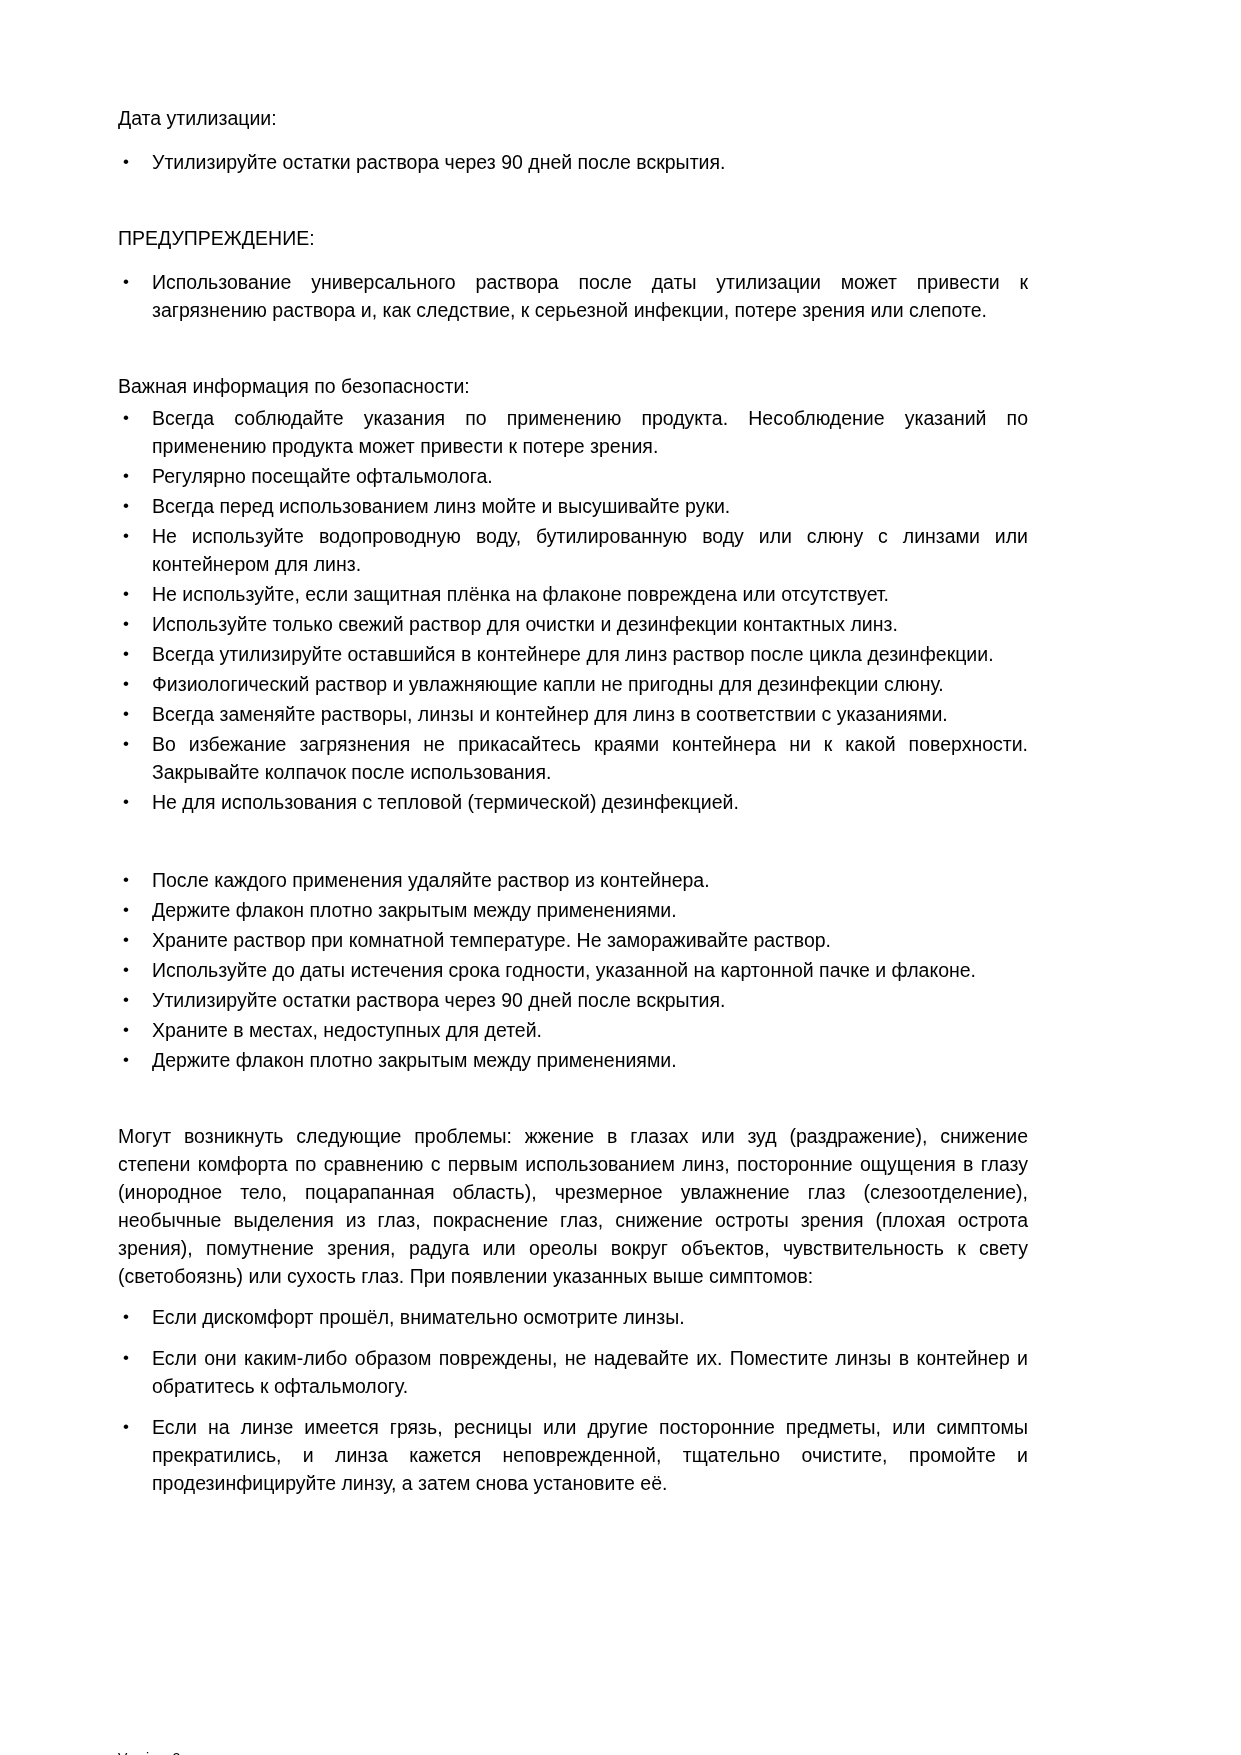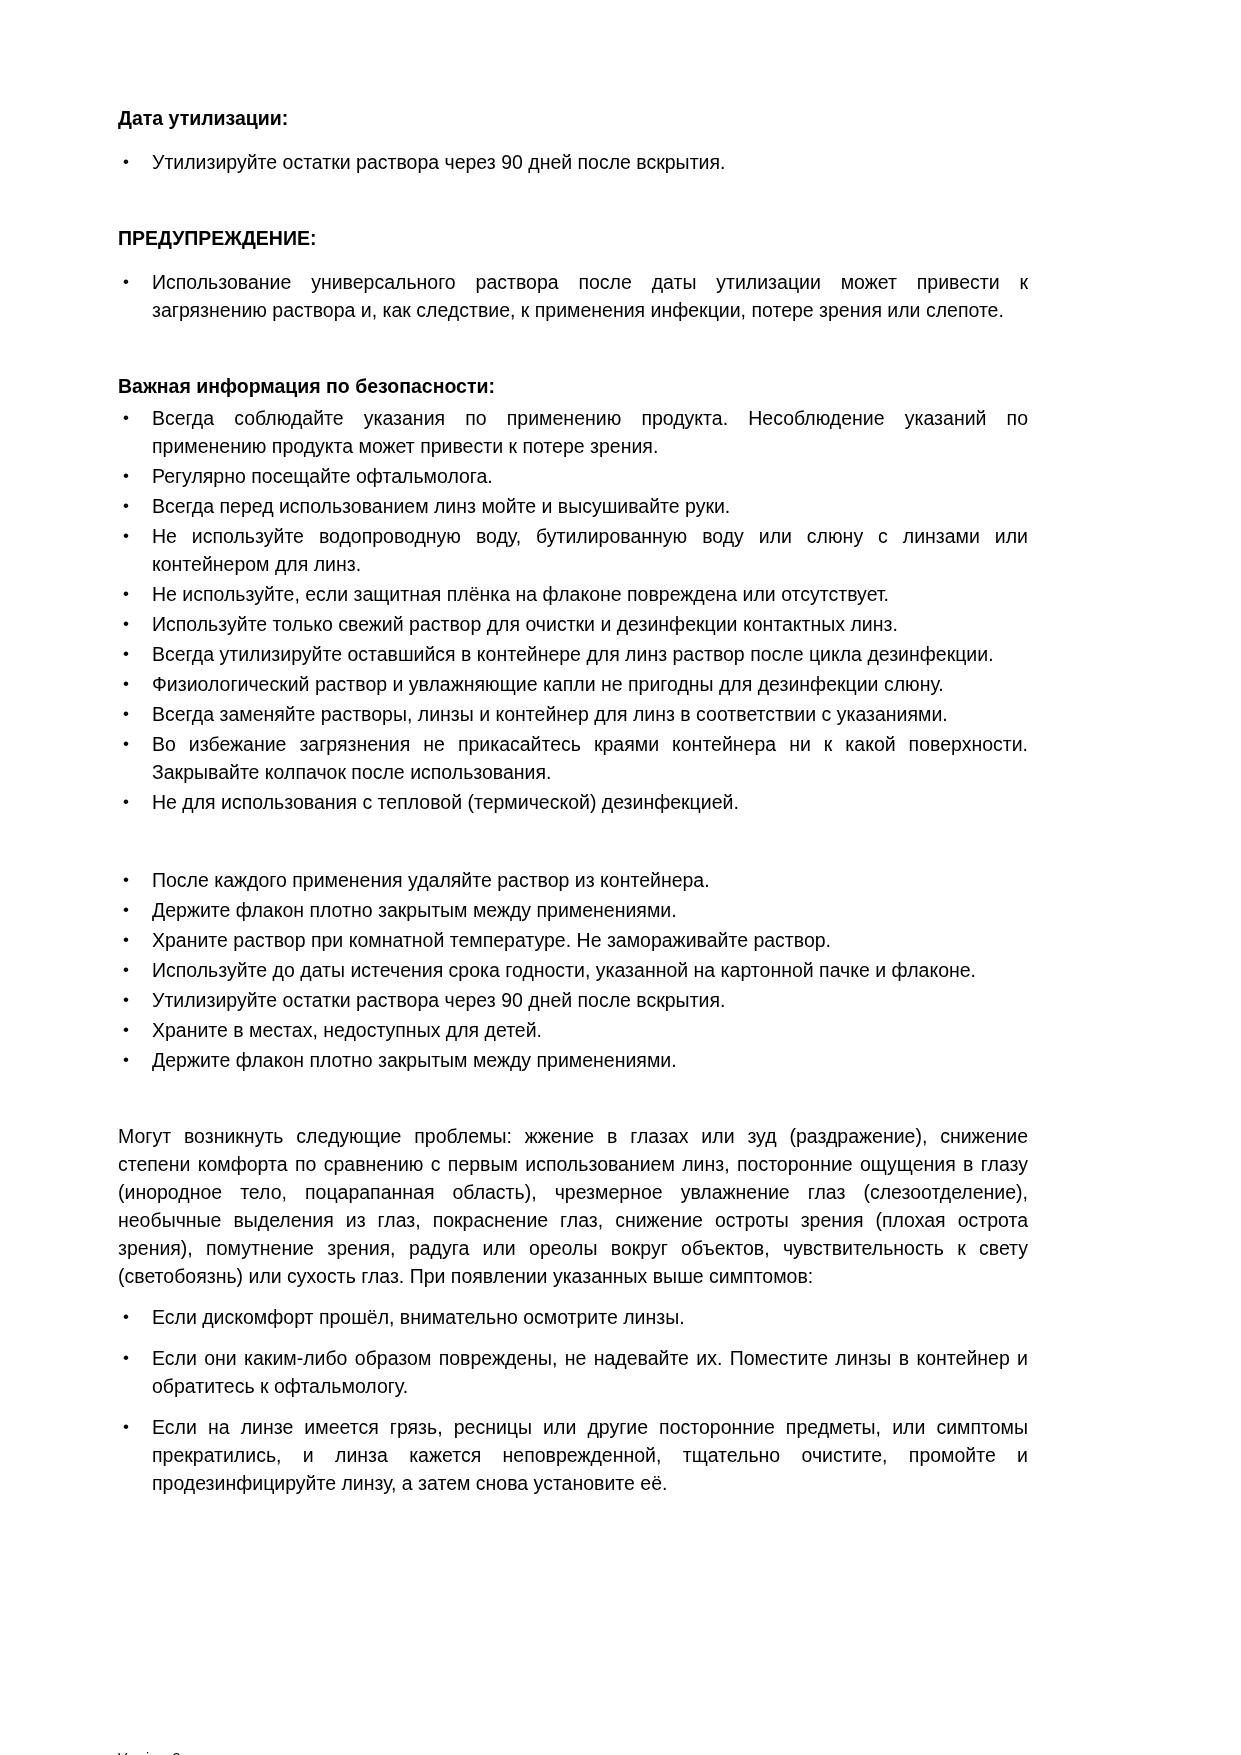--- a/index.html
+++ b/index.html
@@ -28,21 +28,21 @@
   .doc-section {
     margin: 0 0 48px 0;
   }
   
   .doc-section:nth-child(3) { margin-bottom: 50px; }
   .doc-section:last-child { margin-bottom: 0; }
 
   .heading {
     font-size: 19.5px;
     line-height: 28px;
-    font-weight: bold;
+    font-weight: normal;
     margin: 0;
   }
   .sec-spaced .heading { margin-bottom: 16px; }
   .sec-tight  .heading { margin-bottom: 4px; }
 
   .item {
     font-size: 19.5px;
     line-height: 28px;
     margin: 0;
   }
@@ -81,21 +81,21 @@
         <h2 class="heading">Дата утилизации:</h2>
         <div class="item bullet-item">
           <span class="bullet-dot">•</span>
           <span class="bullet-text">Утилизируйте остатки раствора через 90 дней после вскрытия.</span>
         </div>
       </section>
       <section class="doc-section sec-spaced">
         <h2 class="heading">ПРЕДУПРЕЖДЕНИЕ:</h2>
         <div class="item bullet-item">
           <span class="bullet-dot">•</span>
-          <span class="bullet-text">Использование универсального раствора после даты утилизации может привести к загрязнению раствора и, как следствие, к применения инфекции, потере зрения или слепоте.</span>
+          <span class="bullet-text">Использование универсального раствора после даты утилизации может привести к загрязнению раствора и, как следствие, к серьезной инфекции, потере зрения или слепоте.</span>
         </div>
       </section>
       <section class="doc-section sec-tight">
         <h2 class="heading">Важная информация по безопасности:</h2>
         <div class="item bullet-item">
           <span class="bullet-dot">•</span>
           <span class="bullet-text">Всегда соблюдайте указания по применению продукта. Несоблюдение указаний по применению продукта может привести к потере зрения.</span>
         </div>
         <div class="item bullet-item">
           <span class="bullet-dot">•</span>

